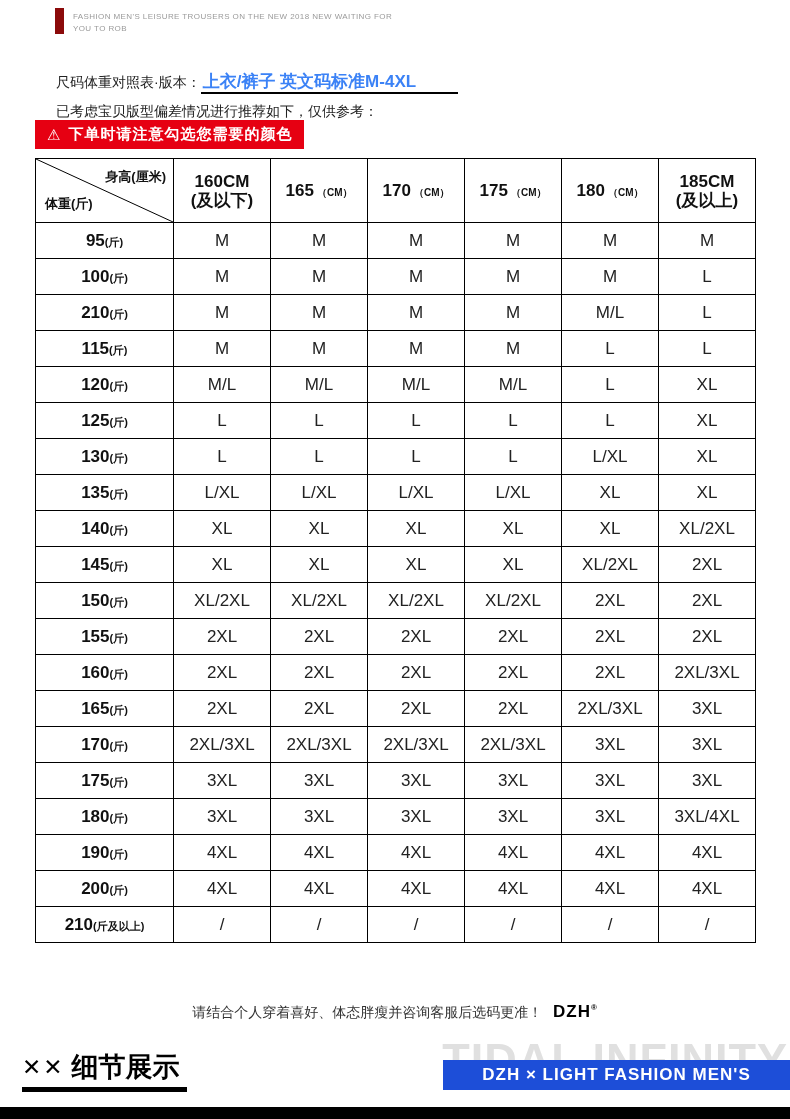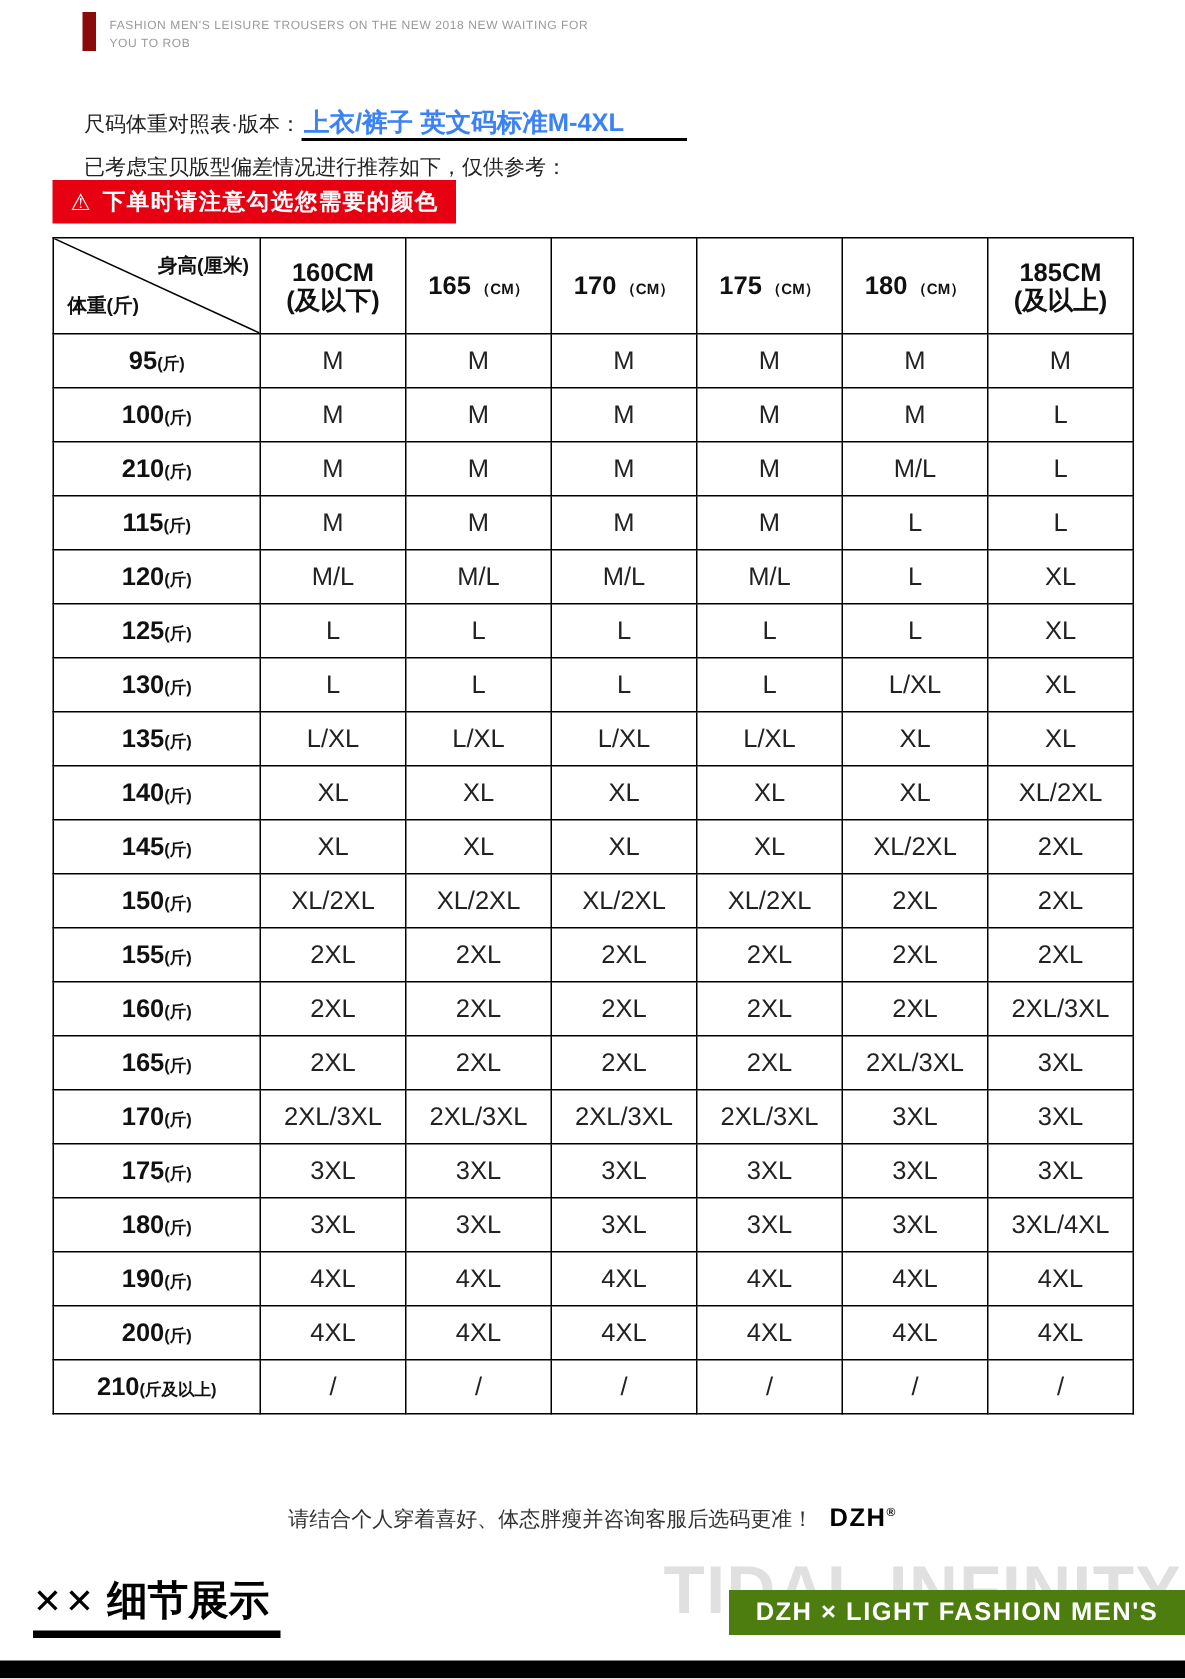--- a/index.html
+++ b/index.html
@@ -69,21 +69,21 @@
   }
   .detail-title {
     position:absolute; left:22px; top:11px; z-index:2;
     font-size:27px; font-weight:bold; color:#000;
     display:flex; align-items:center; gap:7px;
   }
   .xx { font-size:23px; font-weight:bold; letter-spacing:2px; }
   .detail-underline { position:absolute; left:22px; top:49px; width:165px; height:5px; background:#000; z-index:2; }
   .brand-banner {
     position:absolute; right:0; top:22px; z-index:1;
-    width:304px; height:30px; background:#4d7c0f; color:#fff;
+    width:347px; height:30px; background:#1d4ed8; color:#fff;
     font-size:17px; font-weight:bold; letter-spacing:1px;
     display:flex; align-items:center; justify-content:center;
   }
   .bottom-bar { position:absolute; left:0; bottom:0; width:790px; height:12px; background:#000; }
 </style>
 </head>
 <body>
 
 <div class="page">
 

